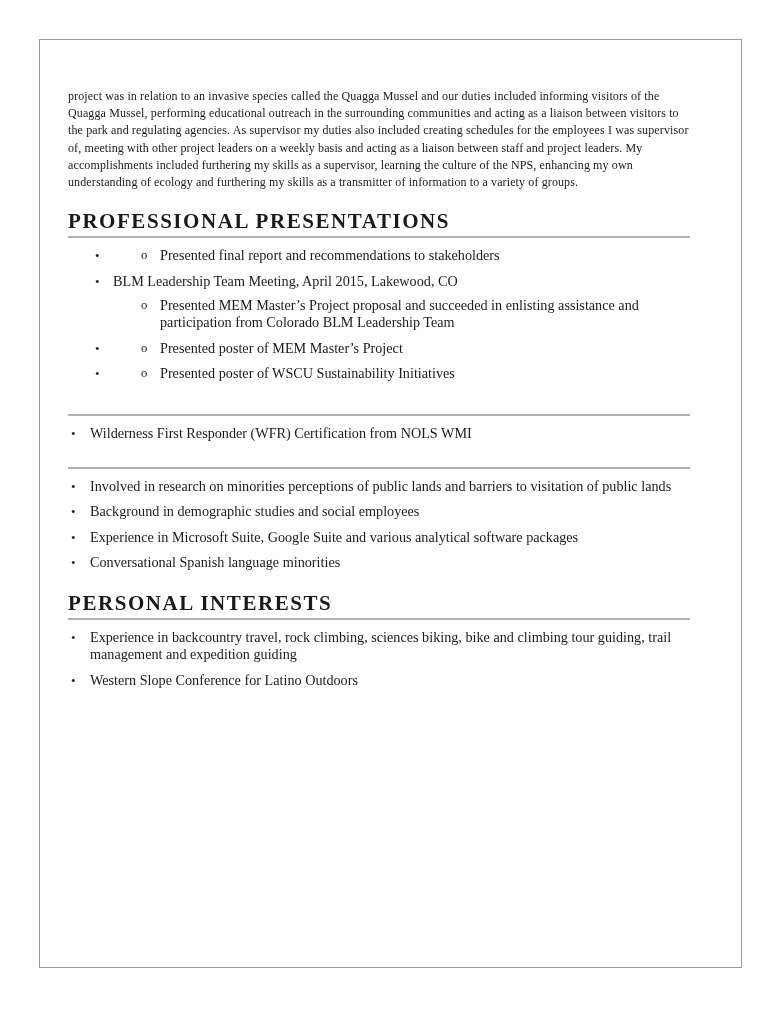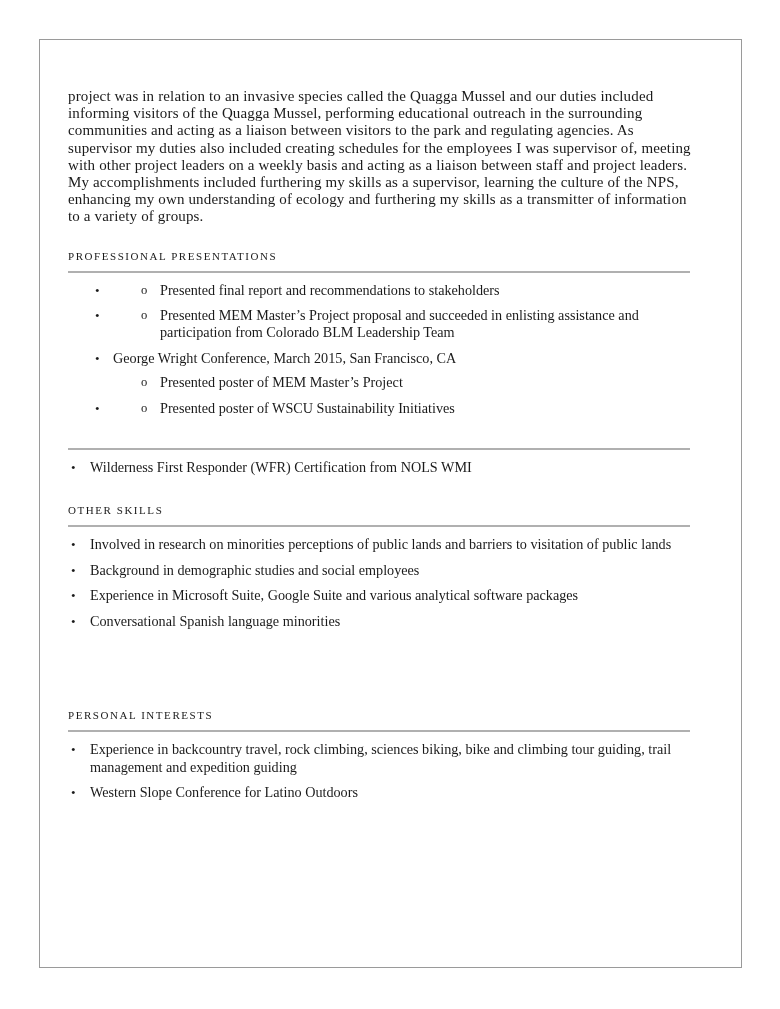--- a/index.html
+++ b/index.html
@@ -28,37 +28,37 @@
 
   .page-inner {
     position: absolute;
     left: 28px;
     top: 48px;
     width: 623px;
   }
 
   
   .intro {
-    font-size: 15px;
+    font-size: 12px;
     line-height: 17.2px;
     text-align: left;
     margin: 0;
     letter-spacing: 0.01em;
   }
 
   
   .section {
     margin-top: 21px;
   }
   .section.gap-large {
-    margin-top: 76px;
+    margin-top: 22px;
   }
   .section-title {
-    font-size: 11px;
-    font-weight: normal;
+    font-size: 21px;
+    font-weight: bold;
     letter-spacing: 1.55px;
     line-height: 19px;
     margin: 0 0 5px 0;
     white-space: nowrap;
   }
   .section-rule {
     height: 0;
     border-top: 2px solid #b0b0b0;
     margin: 0 0 9px 0;
     width: 622px;
@@ -153,30 +153,30 @@
           <span class="marker">•</span>
           <ul class="sub">
             <li>
               <span class="marker-o">o</span>
               <span class="txt">Presented final report and recommendations to stakeholders</span>
             </li>
           </ul>
         </li>
         <li class="pres-item">
           <span class="marker">•</span>
+          <span class="txt">BLM Leadership Team Meeting, April 2015, Lakewood, CO</span>
           <ul class="sub">
             <li>
               <span class="marker-o">o</span>
               <span class="txt">Presented MEM Master’s Project proposal and succeeded in enlisting assistance and participation from Colorado BLM Leadership Team</span>
             </li>
           </ul>
         </li>
         <li class="pres-item">
           <span class="marker">•</span>
-          <span class="txt">George Wright Conference, March 2015, San Francisco, CA</span>
           <ul class="sub">
             <li>
               <span class="marker-o">o</span>
               <span class="txt">Presented poster of MEM Master’s Project</span>
             </li>
           </ul>
         </li>
         <li class="pres-item">
           <span class="marker">•</span>
           <ul class="sub">
@@ -193,21 +193,20 @@
       <div class="section-rule"></div>
       <ul class="bullets indent-shallow">
         <li>
           <span class="marker">•</span>
           <span class="txt">Wilderness First Responder (WFR) Certification from NOLS WMI</span>
         </li>
       </ul>
     </div>
 
     <div class="section" style="margin-top:25px;">
-      <h2 class="section-title">OTHER SKILLS</h2>
       <div class="section-rule"></div>
       <ul class="bullets indent-shallow">
         <li>
           <span class="marker">•</span>
           <span class="txt">Involved in research on minorities perceptions of public lands and barriers to visitation of public lands</span>
         </li>
         <li>
           <span class="marker">•</span>
           <span class="txt">Background in demographic studies and social employees</span>
         </li>

